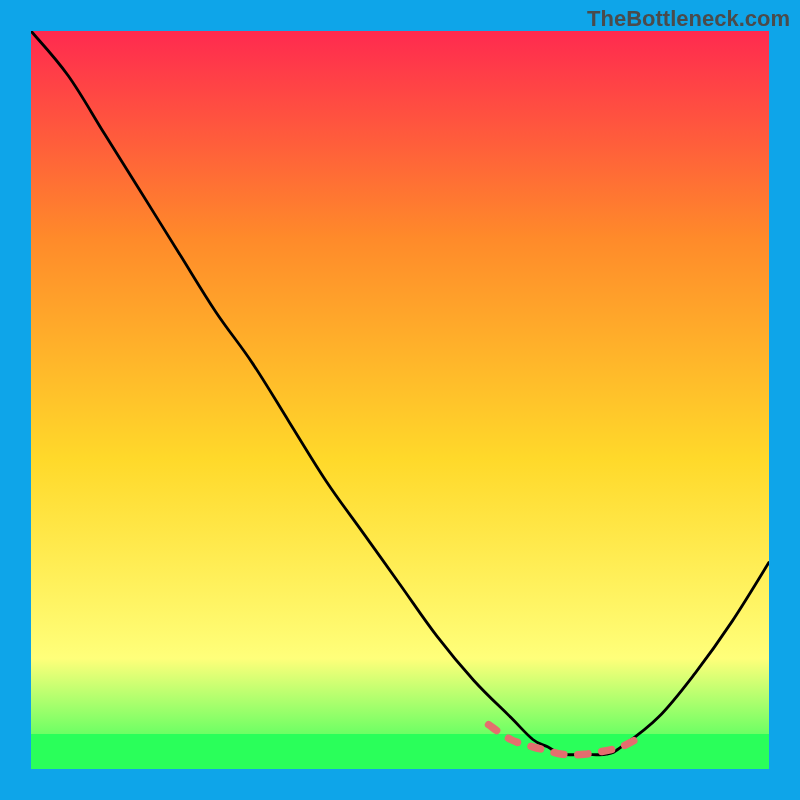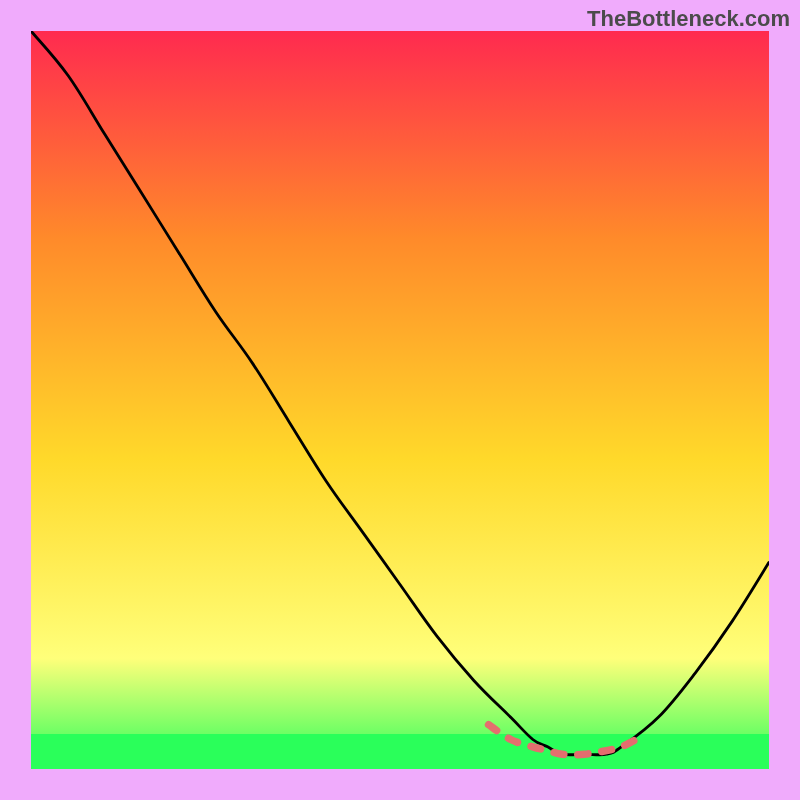--- a/index.html
+++ b/index.html
@@ -1,21 +1,21 @@
 <!DOCTYPE html>
 <html><head>
 <meta charset="utf-8">
 <style>
   * { margin: 0; padding: 0; box-sizing: border-box; }
   html, body { width: 800px; height: 800px; overflow: hidden; background: #000; }
   .frame {
     position: relative;
     width: 800px;
     height: 800px;
-    background: #f0abfc;
+    background: #0ea5e9;
   }
   .watermark {
     position: absolute;
     top: 6px;
     right: 10px;
     font-family: Arial, Helvetica, sans-serif;
     font-size: 22px;
     font-weight: 600;
     color: #4b4b4b;
     z-index: 4;

